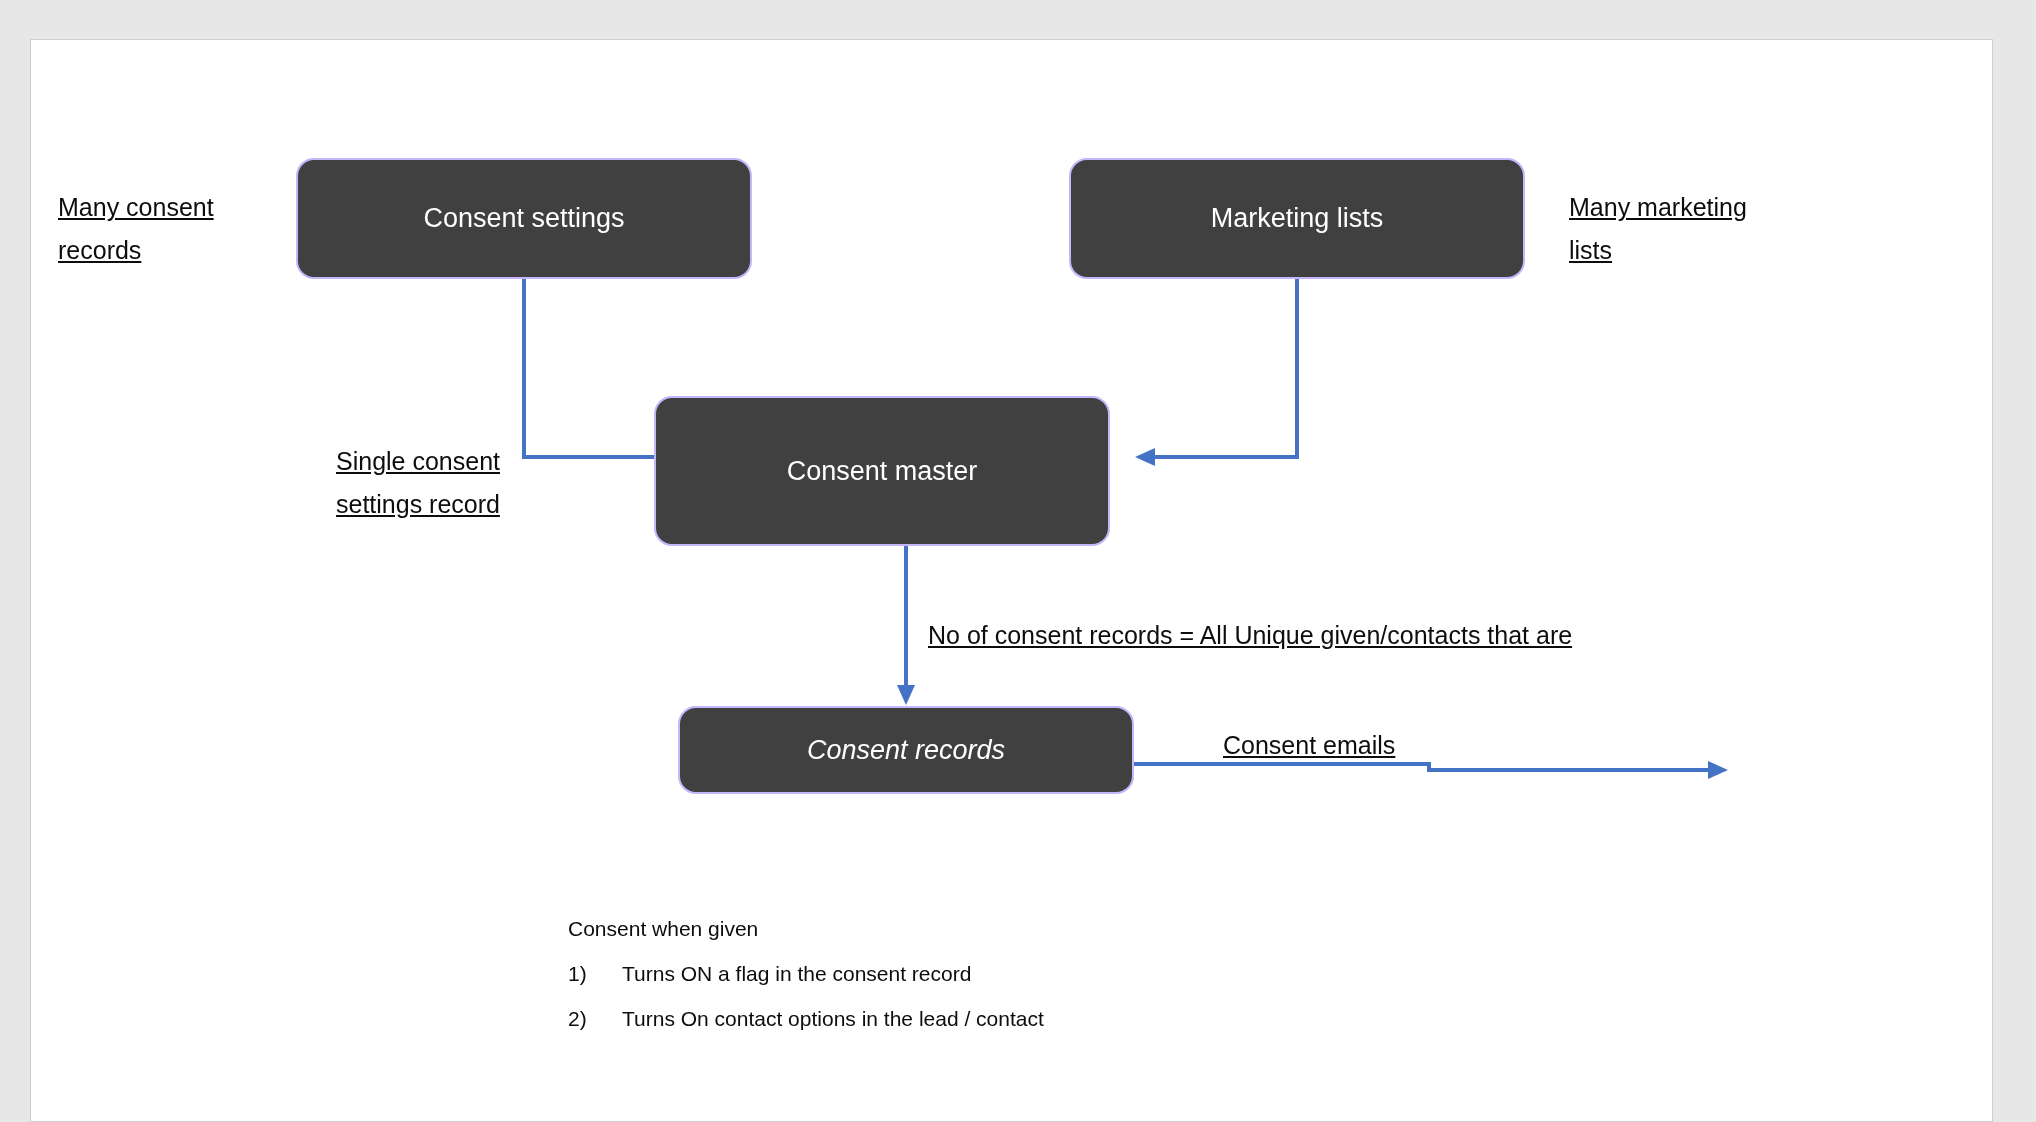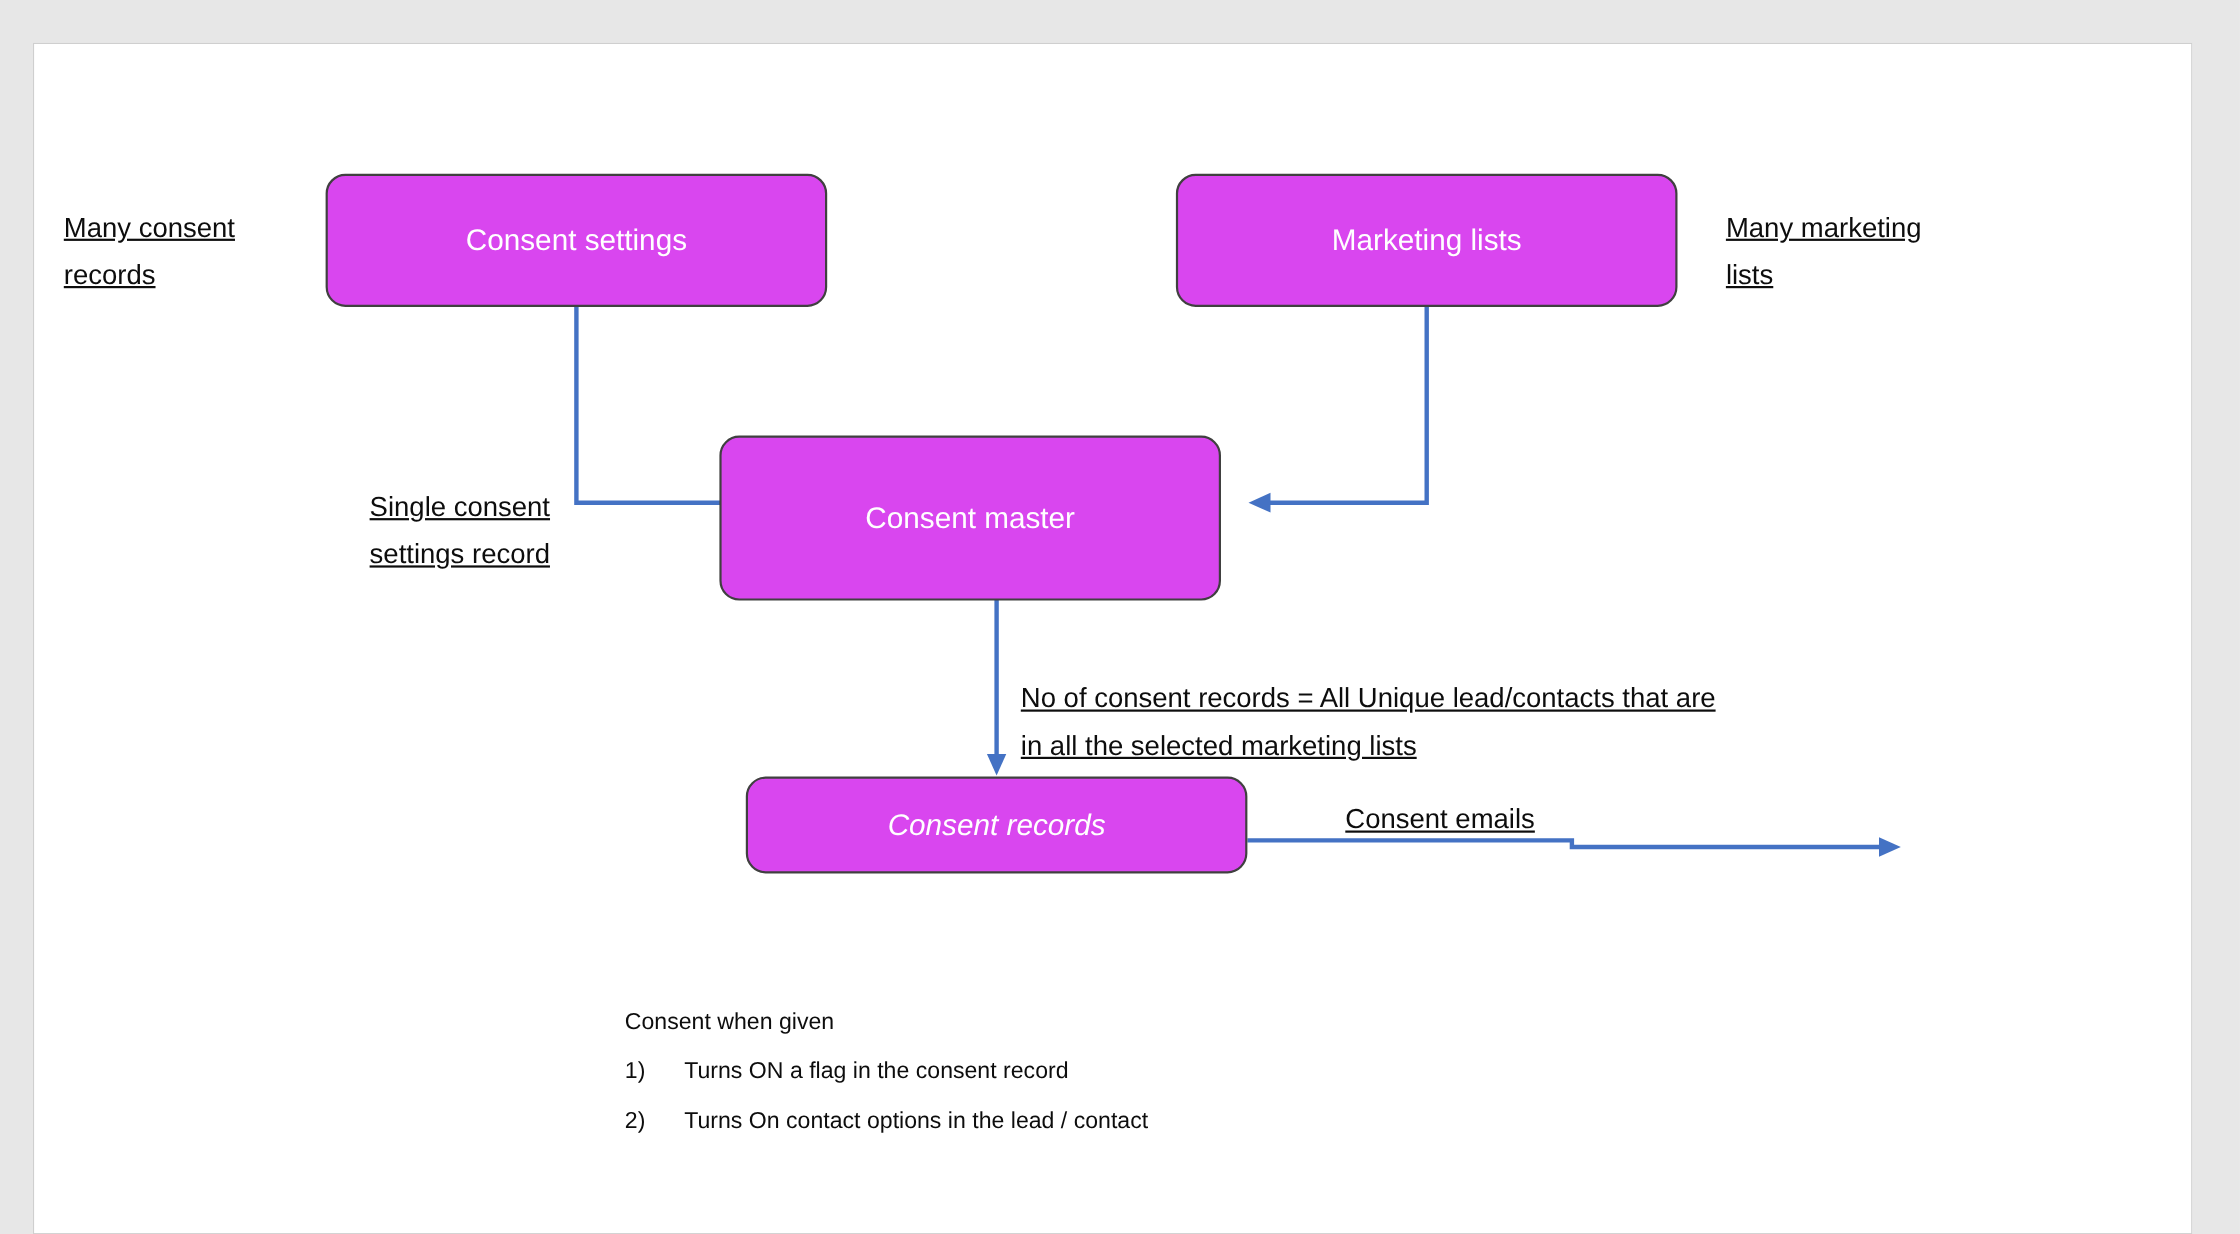--- a/index.html
+++ b/index.html
@@ -13,22 +13,22 @@
   .slide {
     position: absolute; left: 30px; top: 39px;
     width: 1963px; height: 1083px;
     background: #ffffff;
     border: 1px solid #cfcfcf;
   }
   .connectors { position: absolute; left: 0; top: 0; pointer-events: none; }
   .conn { stroke: #4472c4; stroke-width: 4px; fill: none; }
   .node {
     position: absolute;
-    background: #d946ef;
-    border: 2px solid #404040;
+    background: #404040;
+    border: 2px solid #c4b5fd;
     border-radius: 18px;
     display: flex; align-items: center; justify-content: center;
     color: #ffffff;
     font-size: 27px;
   }
   .lbl {
     position: absolute;
     font-size: 25px;
     line-height: 43px;
     color: #0d0d0d;
@@ -83,22 +83,21 @@
       <div>lists</div>
     </div>
 
     <div class="lbl" style="left:305px; top:400px;">
       <div>Single consent</div>
       <div>settings record</div>
     </div>
 
 
     <div class="lbl" style="left:897px; top:574px;">
-      <div>No of consent records = All Unique lead/contacts that are</div>
-      <div>in all the selected marketing lists</div>
+      <div>No of consent records = All Unique given/contacts that are</div>
     </div>
 
     <div class="lbl" style="left:1192px; top:684px;">Consent emails</div>
 
     <div class="notes">
       <div>Consent when given</div>
       <div class="note-row">
         <span class="note-num">1)</span>
         <span>Turns ON a flag in the consent record</span>
       </div>

